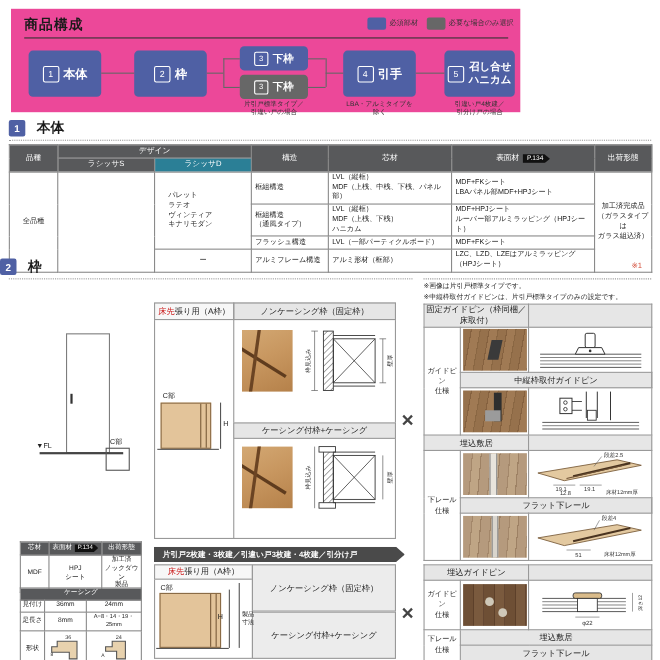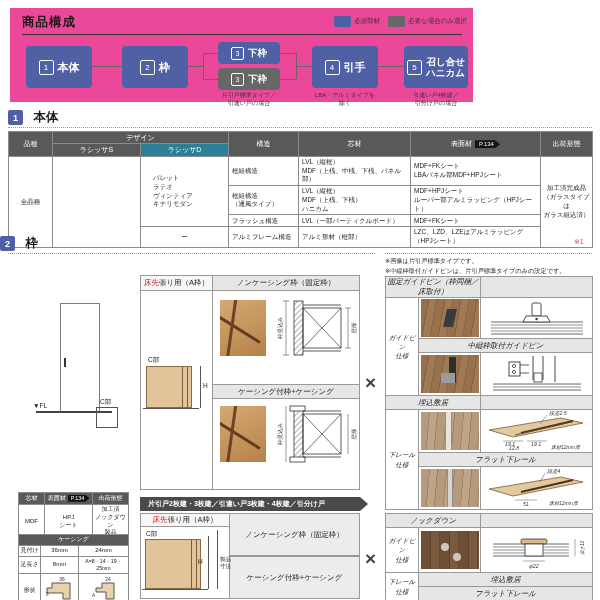--- a/index.html
+++ b/index.html
@@ -51,21 +51,21 @@
   .photo-door{position:absolute;background:linear-gradient(155deg,#d3a873 0%,#c89760 45%,#b5814a 100%);overflow:hidden;}
   .photo-door .fr1{position:absolute;left:-6px;top:12px;width:120%;height:3px;background:#5f3c1e;transform:rotate(32deg);transform-origin:left top;}
   .photo-door .fr2{position:absolute;left:10px;top:-4px;width:3px;height:120%;background:#6b4423;transform:rotate(8deg);}
   .wood{position:absolute;background:#e3c49a;border:1px solid #8a6b45;box-sizing:border-box;}
   .wood .edge{position:absolute;right:3px;top:0;bottom:0;width:4px;border-left:1px solid #7a5c3a;border-right:1px solid #7a5c3a;}
   .photo-floor{position:absolute;background:repeating-linear-gradient(100deg,#96714c 0 7px,#85613f 7px 8px,#a07a54 8px 15px,#8a6743 15px 16px);overflow:hidden;}
   .photo-floor.light{background:repeating-linear-gradient(95deg,#b59a7d 0 8px,#a3876a 8px 9px,#bfa585 9px 16px,#9d8164 16px 17px);}
   .photo-floor.dark{background:repeating-linear-gradient(90deg,#6e4f35 0 9px,#5d402a 9px 10px,#7a5a3e 10px 18px,#654732 18px 19px);}
   .crossmark{position:absolute;font-size:19px;color:#444;font-weight:bold;}
   
-  .t3{border-collapse:collapse;table-layout:fixed;font-size:7.5px;font-style:italic;}
+  .t3{border-collapse:collapse;table-layout:fixed;font-size:7.5px;}
   .t3 td{border:1px solid #999;padding:0;vertical-align:middle;text-align:center;}
   .t3 .lab{font-size:6.5px;background:#fff;line-height:1.4;}
   .t3 .hd{background:#e6e6e6;font-size:7.5px;height:13px;}
   .t3 .ct{height:40px;}
   .notes{position:absolute;font-size:6.2px;line-height:1.55;color:#222;}
   .note1{color:#d4503c;font-size:7px;}
   svg text{font-family:"Liberation Sans","DejaVu Sans",sans-serif;}
 </style>
 </head>
 <body>
@@ -489,21 +489,21 @@
     </table>
 
   <table class="t3 abs" style="left:385px;top:513px;width:207px;">
     <colgroup>
         <col style="width:33px">
         <col style="width:62px">
         <col style="width:112px">
       </colgroup>
     <tbody>
         <tr>
-          <td class="hd" colspan="2">ノックダウン</td>
+          <td class="hd" colspan="2">埋込ガイドピン</td>
           <td class="hd"></td>
         </tr>
     <tr style="height:42px;">
       <td class="lab pre">ガイドピン
 仕様</td>
       <td>
         <div class="photo-floor dark" style="position:relative;width:58px;height:38px;margin:0 auto;">
           <div style="position:absolute;left:20px;top:12px;width:8px;height:8px;border-radius:50%;background:#cfc8b8;"></div>
           <div style="position:absolute;left:32px;top:22px;width:8px;height:8px;border-radius:50%;background:#cfc8b8;"></div>
         </div>

